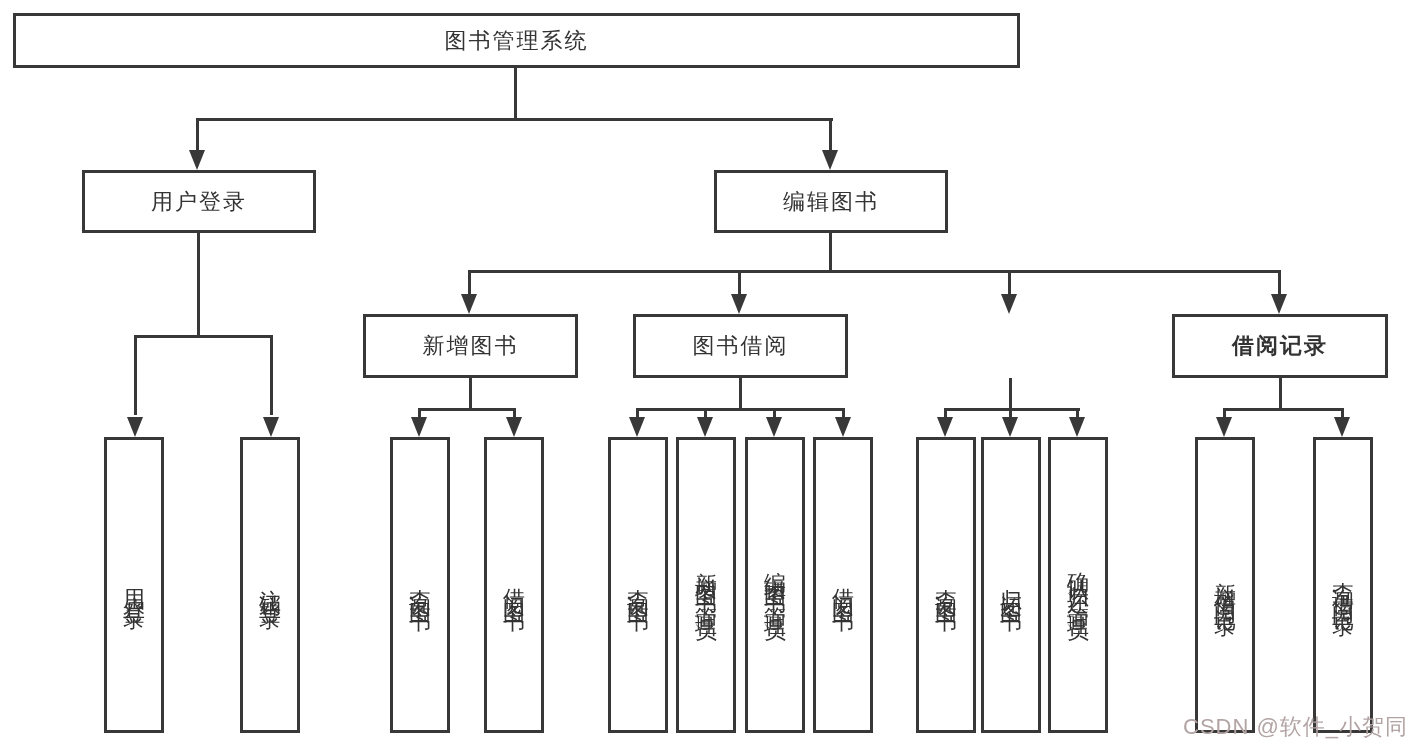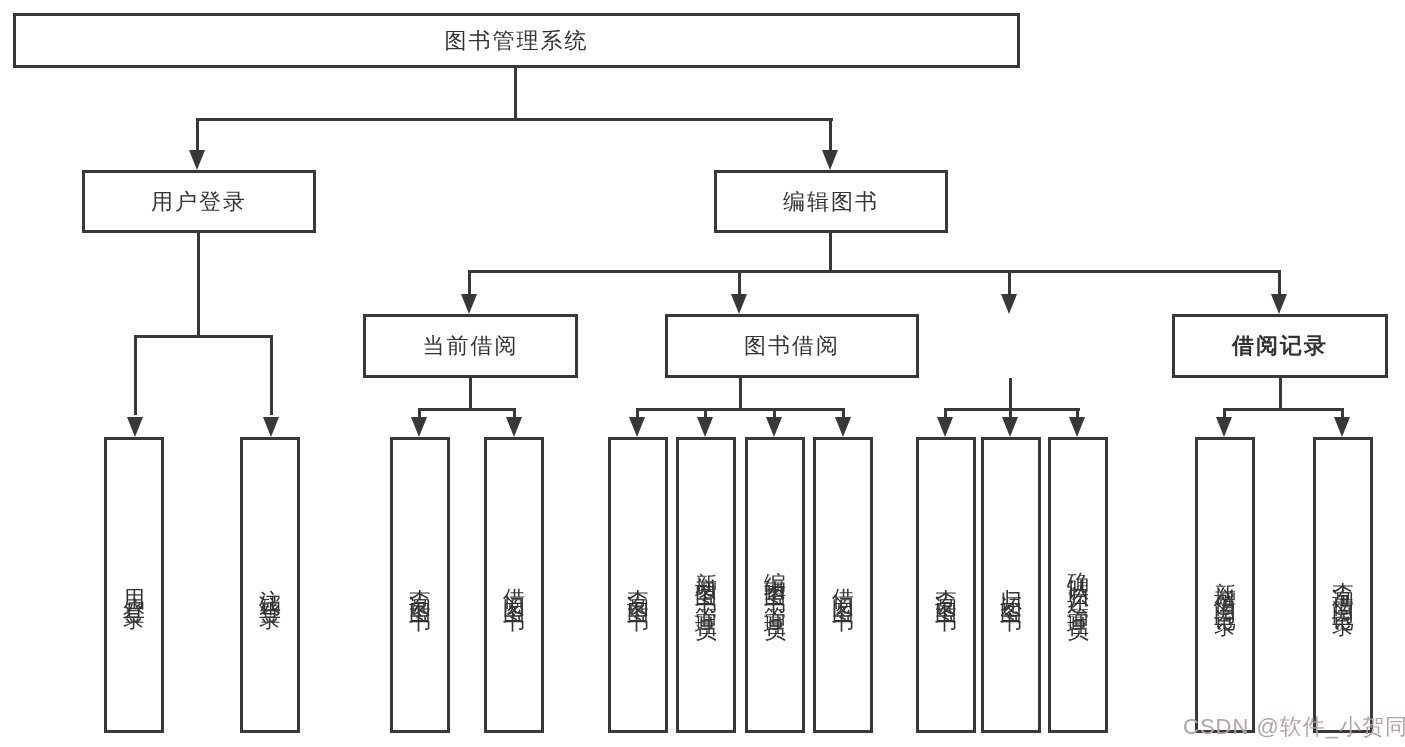--- a/index.html
+++ b/index.html
@@ -102,23 +102,23 @@
   <div class="vline" style="left:468px; top:270px; height:27px;"></div>
   <div class="arrow-down" style="left:461px; top:294px;"></div>
   <div class="vline" style="left:738px; top:270px; height:27px;"></div>
   <div class="arrow-down" style="left:731px; top:294px;"></div>
   <div class="vline" style="left:1008px; top:270px; height:27px;"></div>
   <div class="arrow-down" style="left:1001px; top:294px;"></div>
   <div class="vline" style="left:1278px; top:270px; height:27px;"></div>
   <div class="arrow-down" style="left:1271px; top:294px;"></div>
 
   <div class="box hbox" style="left:363px; top:314px; width:215px; height:64px;">
-    <span>当前借阅</span>
-  </div>
-  <div class="box hbox" style="left:665px; top:314px; width:254px; height:64px;">
+    <span>新增图书</span>
+  </div>
+  <div class="box hbox" style="left:633px; top:314px; width:215px; height:64px;">
     <span>图书借阅</span>
   </div>
   <div class="box hbox" style="left:1172px; top:314px; width:216px; height:64px;font-weight:bold;">
     <span>借阅记录</span>
   </div>
 
   <div class="vline" style="left:469px; top:378px; height:32px;"></div>
   <div class="hline" style="left:418px; top:408px; width:98px;"></div>
   <div class="vline" style="left:418px; top:408px; height:12px;"></div>
   <div class="arrow-down" style="left:411px; top:417px;"></div>

